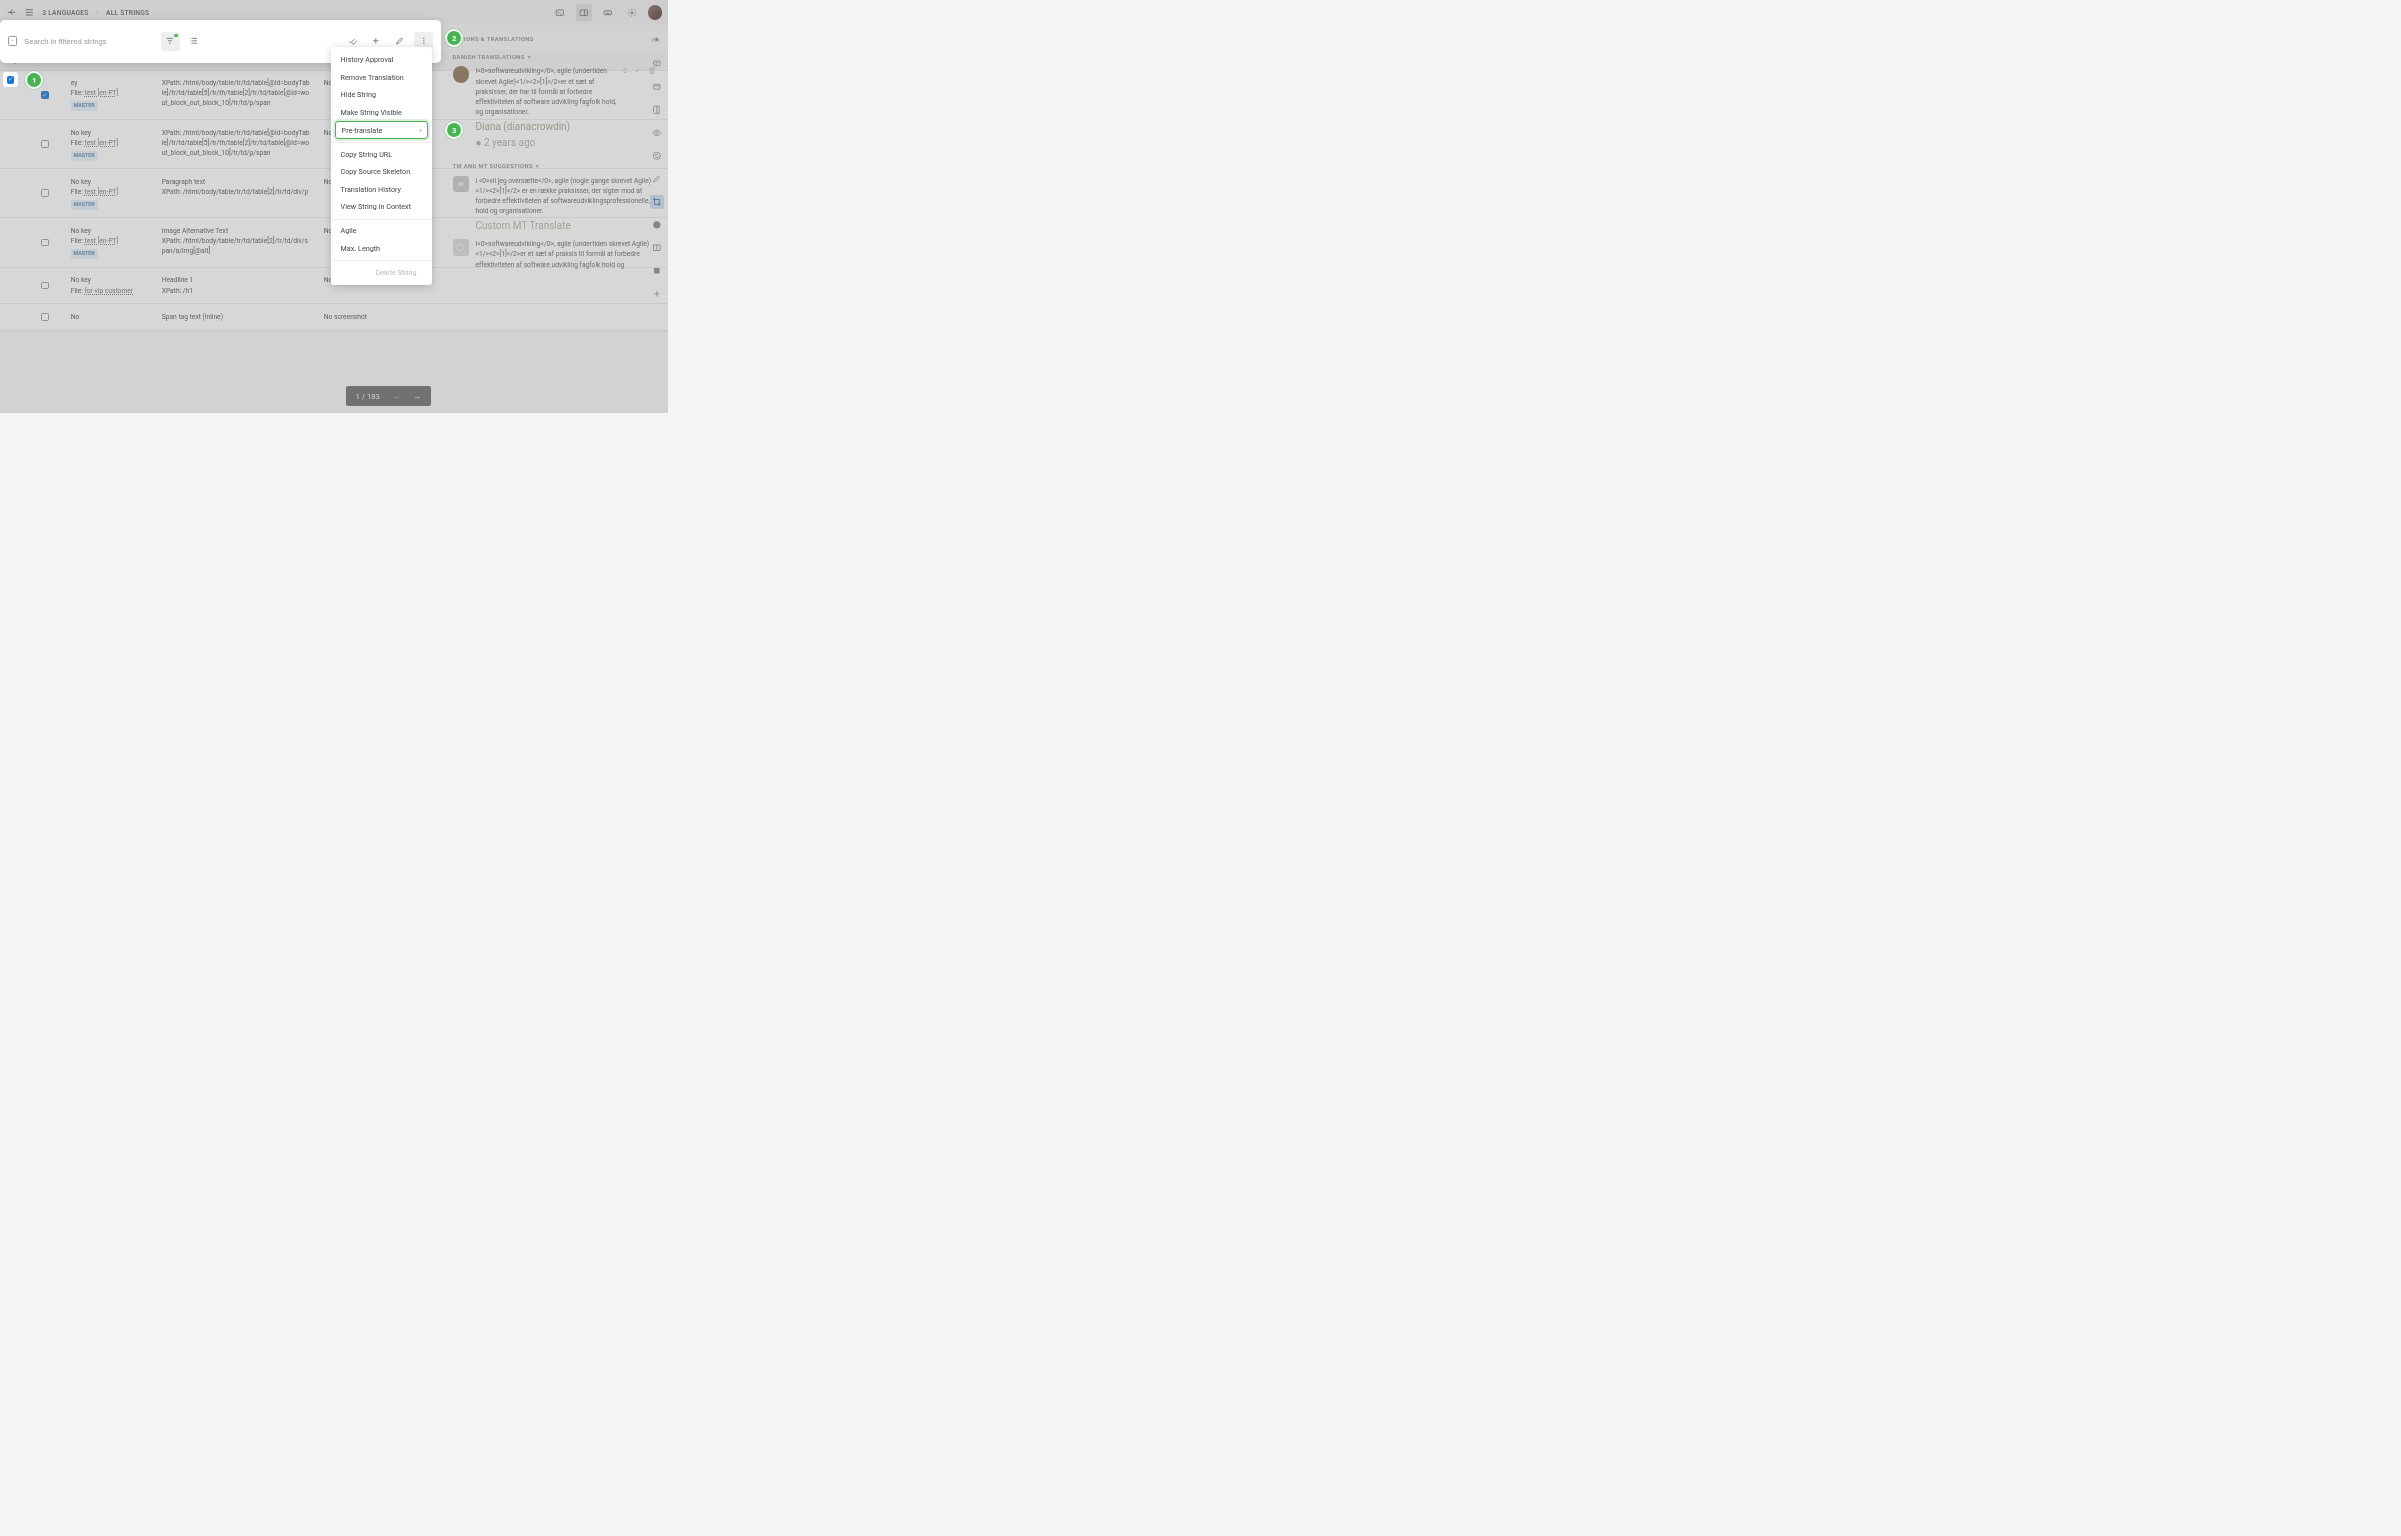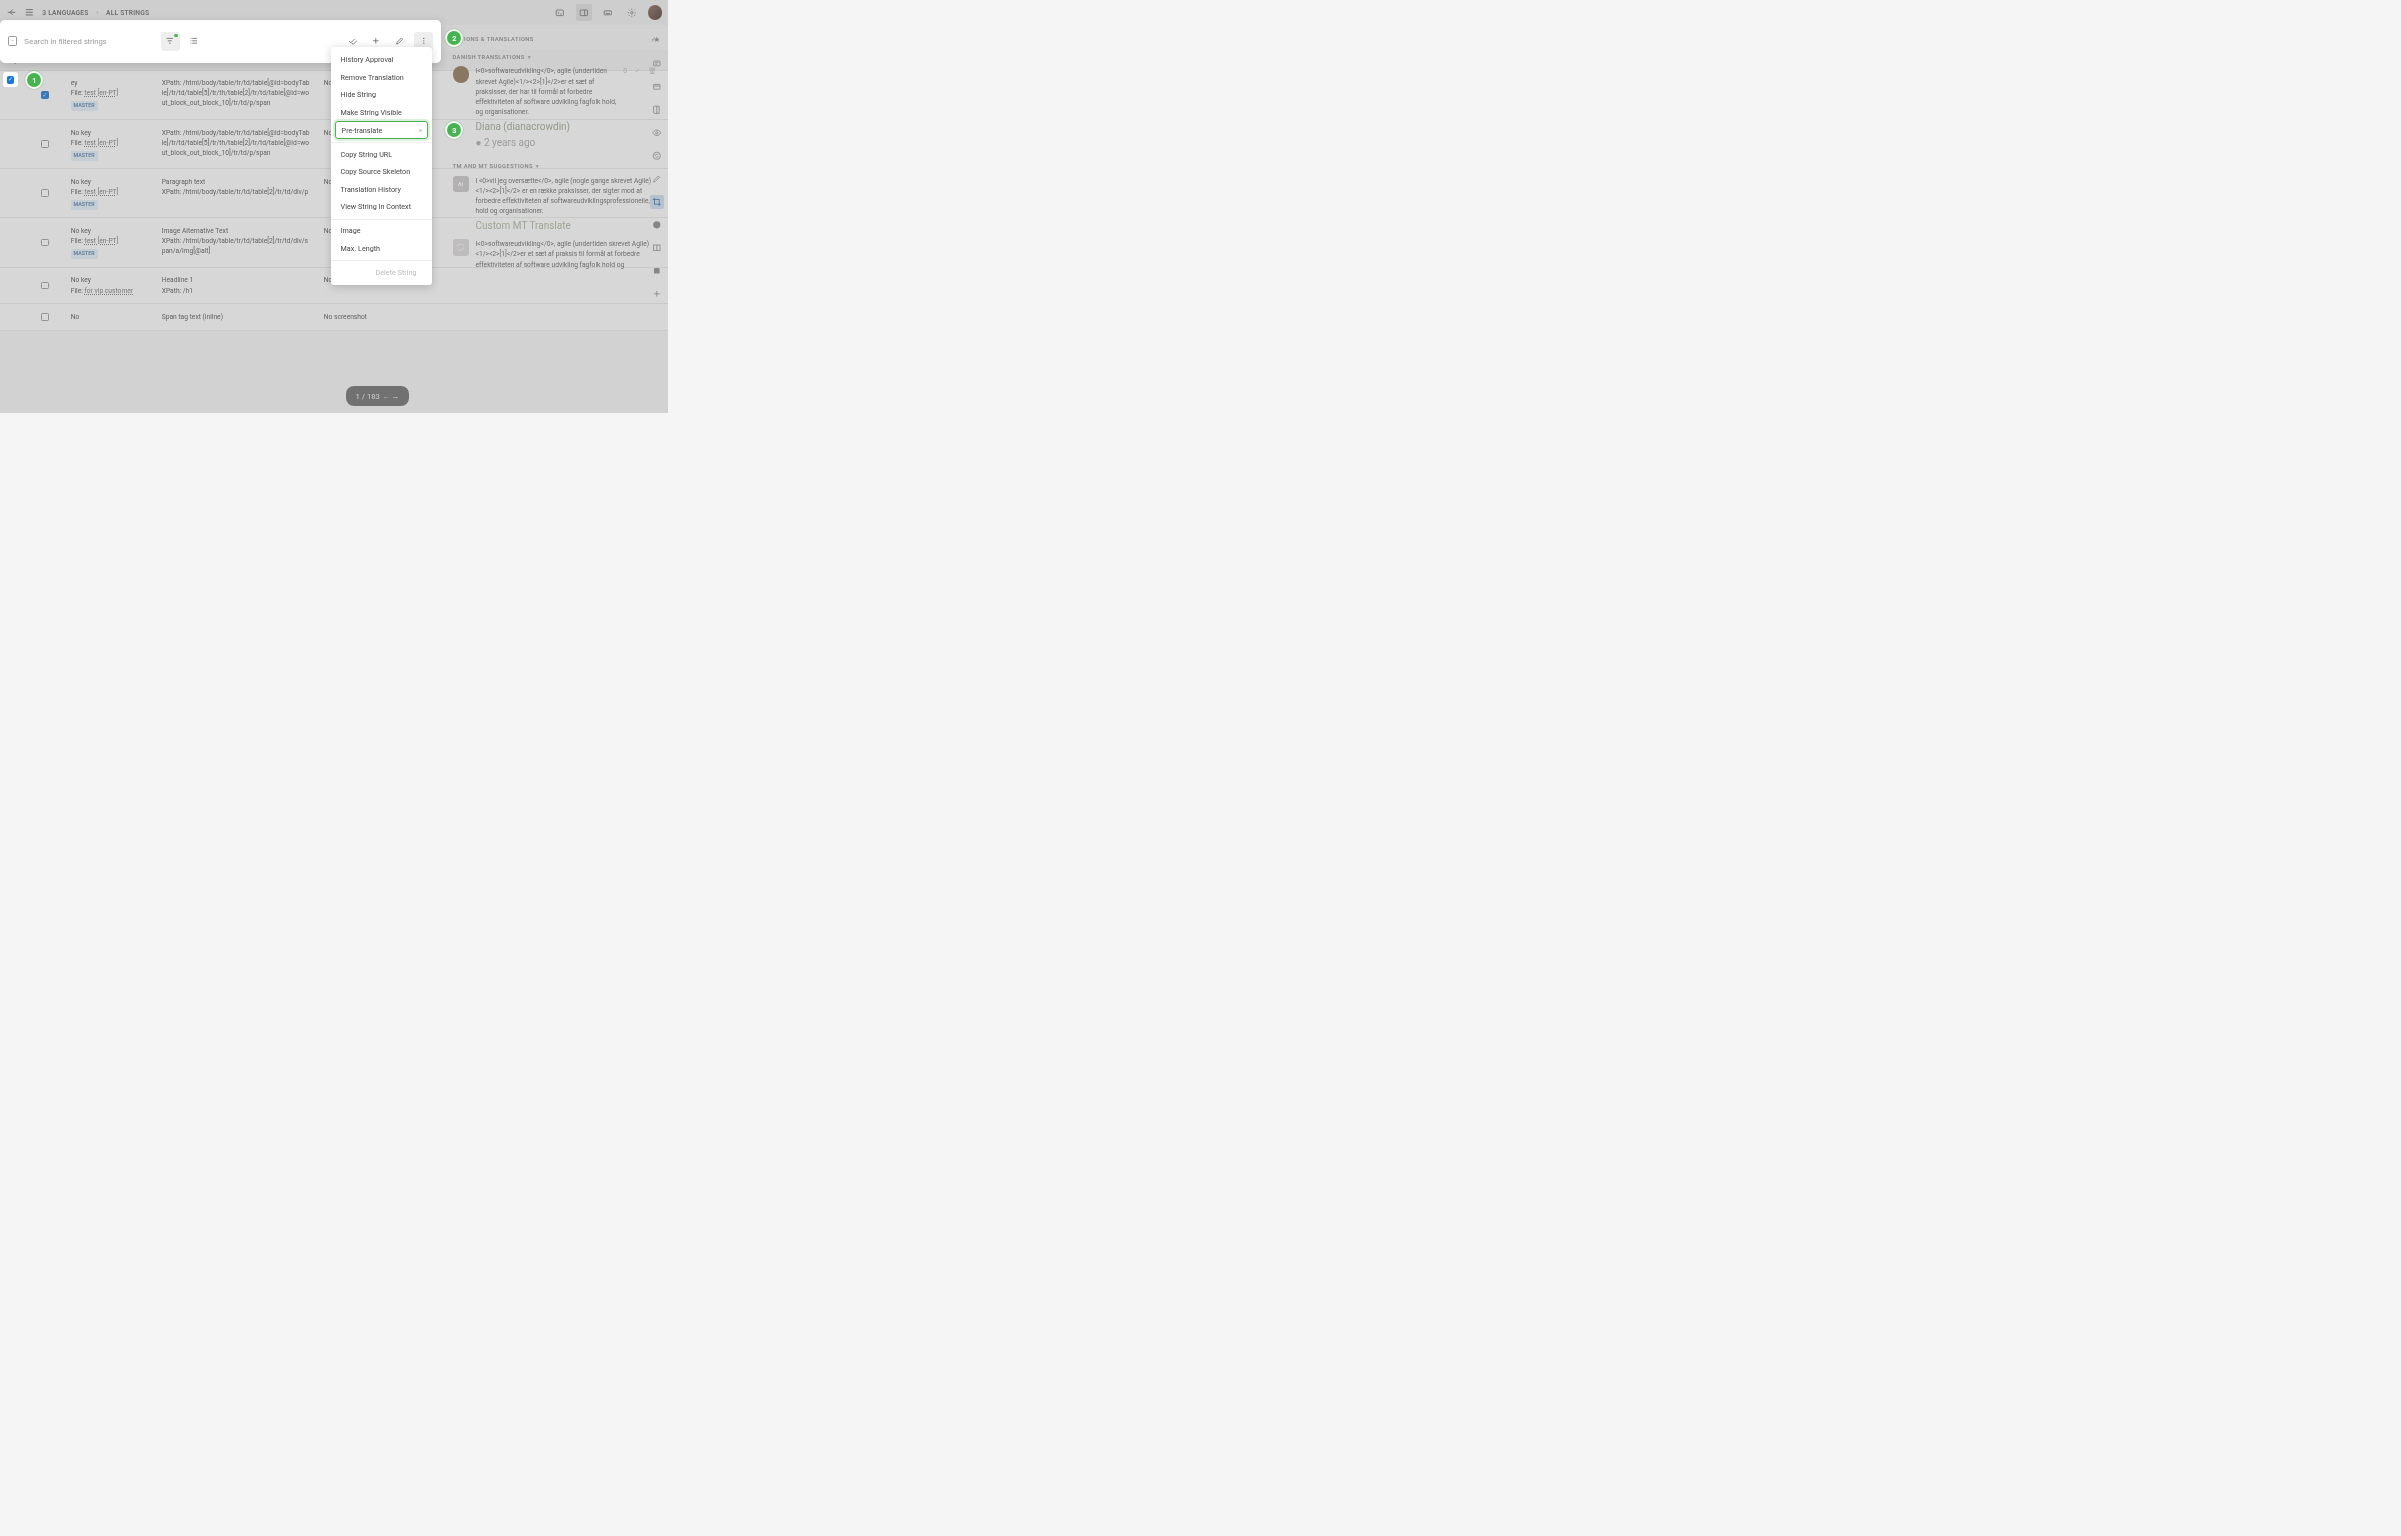--- a/index.html
+++ b/index.html
@@ -122,23 +122,23 @@
     display:flex; align-items:center; justify-content:center;
     font-weight:700; font-size:7.2px;
     box-shadow: 0 0 0 1.9px rgba(255,255,255,0.9), 0 0 0 2.9px rgba(70,180,80,0.25);
     z-index:160;
   }
   
   .pager {
     position:absolute;
     bottom:6.7px; left:346px;
     background:#6b6b6b; color:#eee;
-    border-radius:8px;
+    border-radius:2px;
     padding: 5.8px 9.6px;
-    display:flex; align-items:center; gap:2px;
+    display:flex; align-items:center; gap:13px;
     font-size:7.7px;
     z-index:30;
   }
   .pager .arrow { opacity:0.5; cursor:pointer; }
   .pager .arrow.en { opacity:1; }
   
   svg { display:block; }
 </style>
 </head>
 <body>
@@ -459,21 +459,21 @@
   <div class="mi hi">
     <span>Pre-translate</span>
     <span class="sub">▸</span>
   </div>
   <div class="sep"></div>
   <div class="mi">Copy String URL</div>
   <div class="mi">Copy Source Skeleton</div>
   <div class="mi">Translation History</div>
   <div class="mi">View String In Context</div>
   <div class="sep"></div>
-  <div class="mi">Image</div>
+  <div class="mi">Agile</div>
   <div class="mi">Max. Length</div>
   <div class="sep"></div>
   <div class="mi disabled">Delete String</div>
 </div>
 
 <div class="call" style="top:73px; left:27px;">1</div>
 <div class="call" style="top:31px; left:447px;">2</div>
 <div class="call" style="top:123px; left:447px;">3</div>
 
 

